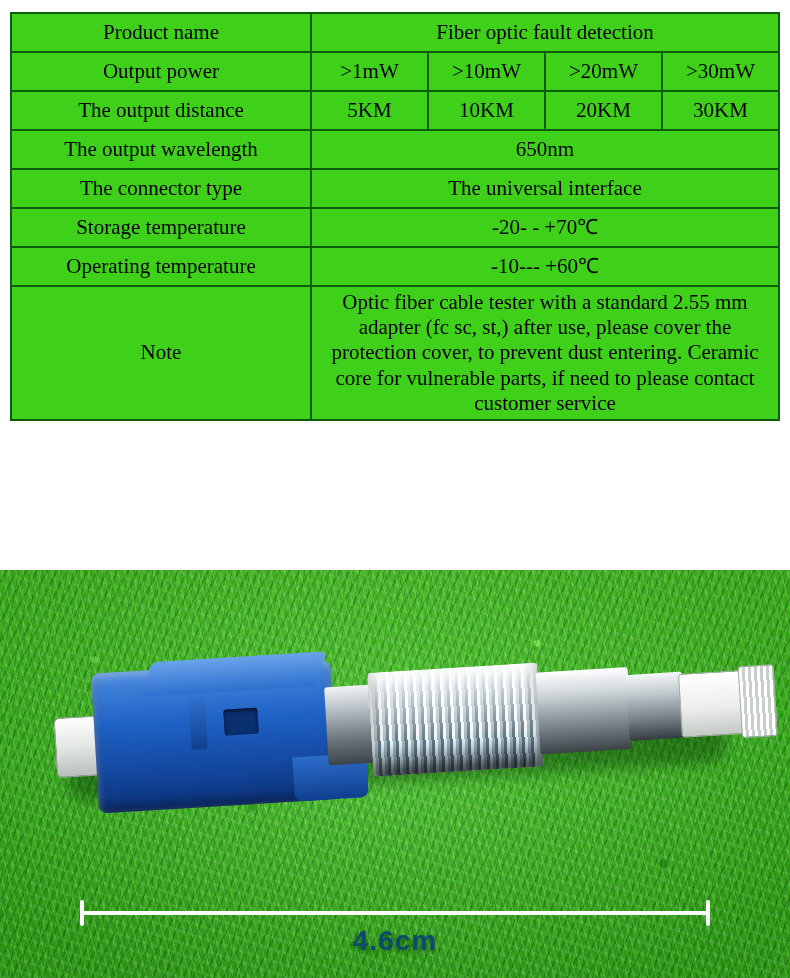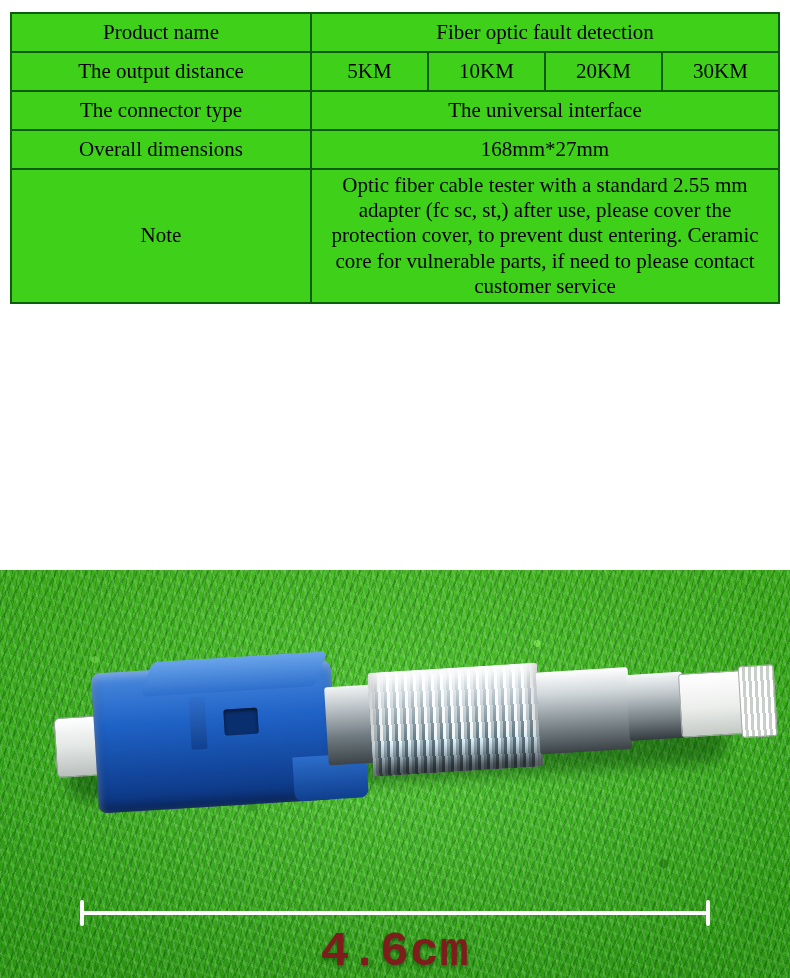--- a/index.html
+++ b/index.html
@@ -269,54 +269,69 @@
     border-radius: 2px;
   }
   #measure .tick.left { left: 10px; }
   #measure .tick.right { left: 636px; }
   #size-label {
     position: absolute;
     left: 0;
     top: 355px;
     width: 790px;
     text-align: center;
-    color: #7f1d1d;
-    font-size: 48px;
+    color: #0c4a6e;
+    font-size: 28px;
     font-weight: bold;
-    font-family: Liberation Mono, monospace;
+    font-family: Liberation Sans, sans-serif;
     letter-spacing: 1px;
     text-shadow: 0 2px 4px rgba(0,60,0,0.6);
   }
 </style>
 </head>
 <body>
 
 <div id="page">
 
   <div id="spec-wrap">
     <table class="spec">
       <tbody>
         <tr>
           <td class="label">Product name</td>
           <td colspan="4">Fiber optic fault detection</td>
+        </tr>
+        <tr>
+          <td class="label">Output power</td>
+          <td>&gt;1mW</td>
+          <td>&gt;10mW</td>
+          <td>&gt;20mW</td>
+          <td>&gt;30mW</td>
         </tr>
         <tr>
           <td class="label">The output distance</td>
           <td>5KM</td>
           <td>10KM</td>
           <td>20KM</td>
           <td>30KM</td>
         </tr>
         <tr>
+          <td class="label">The output wavelength</td>
+          <td colspan="4">650nm</td>
+        </tr>
+        <tr>
           <td class="label">The connector type</td>
           <td colspan="4">The universal interface</td>
         </tr>
         <tr>
-          <td class="label">Overall dimensions</td>
-          <td colspan="4">168mm*27mm</td>
+          <td class="label">Storage temperature</td>
+          <td colspan="4">-20- - +70℃</td>
+        </tr>
+        <tr>
+          <td class="label">Operating temperature</td>
+          <td colspan="4">-10--- +60℃</td>
         </tr>
         <tr>
           <td class="label note-label">Note</td>
           <td colspan="4" class="note-body">Optic fiber cable tester with a standard 2.55 mm adapter (fc sc, st,) after use, please cover the protection cover, to prevent dust entering. Ceramic core for vulnerable parts, if need to please contact customer service</td>
         </tr>
       </tbody>
     </table>
   </div>
 
   <div id="photo">

